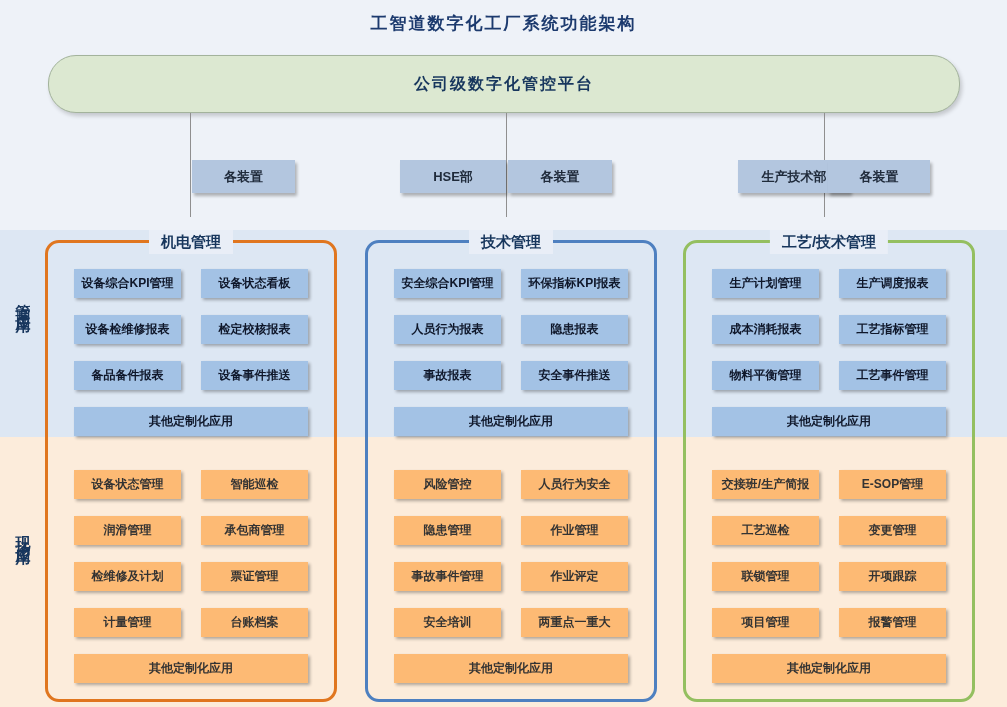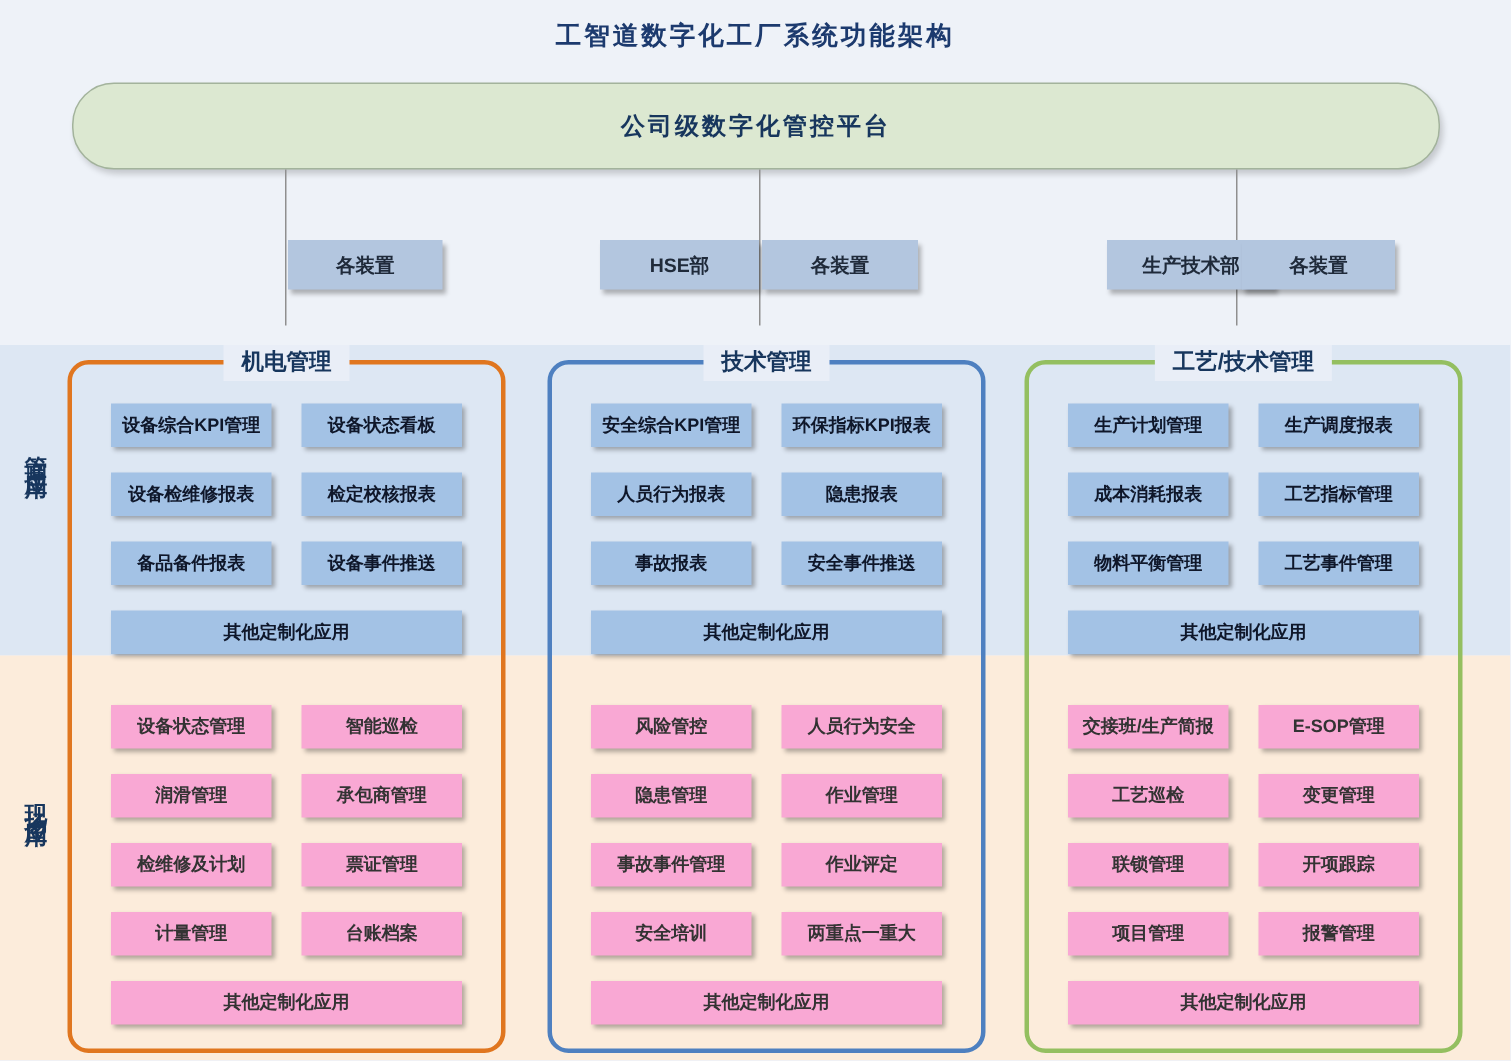--- a/index.html
+++ b/index.html
@@ -39,21 +39,21 @@
     background:#e9eef7; white-space:nowrap; line-height:20px; }
 
   .col-body { padding:26px 26px 0 26px; }
   .grid { display:grid; grid-template-columns:1fr 1fr; column-gap:20px; row-gap:17px; }
   .field-grid { margin-top:34px; }
 
   .box { height:29px; display:flex; align-items:center; justify-content:center;
     font-size:12px; font-weight:bold; text-align:center;
     box-shadow:2px 2px 3px rgba(0,0,0,0.3); white-space:nowrap; overflow:hidden; }
   .box.blue   { background:#a3c2e5; color:#0f172a; }
-  .box.orange { background:#f9a8d4; color:#333333; }
+  .box.orange { background:#fdba74; color:#333333; }
   .box.wide   { grid-column:1 / span 2; }
 
   .side-label { position:absolute; left:13px; writing-mode:vertical-rl; text-orientation:upright;
     font-size:15px; font-weight:bold; color:#17365d; letter-spacing:5px; }
   .side-mgmt  { top:292px; }
   .side-field { top:524px; }
 </style>
 </head>
 <body>
 

